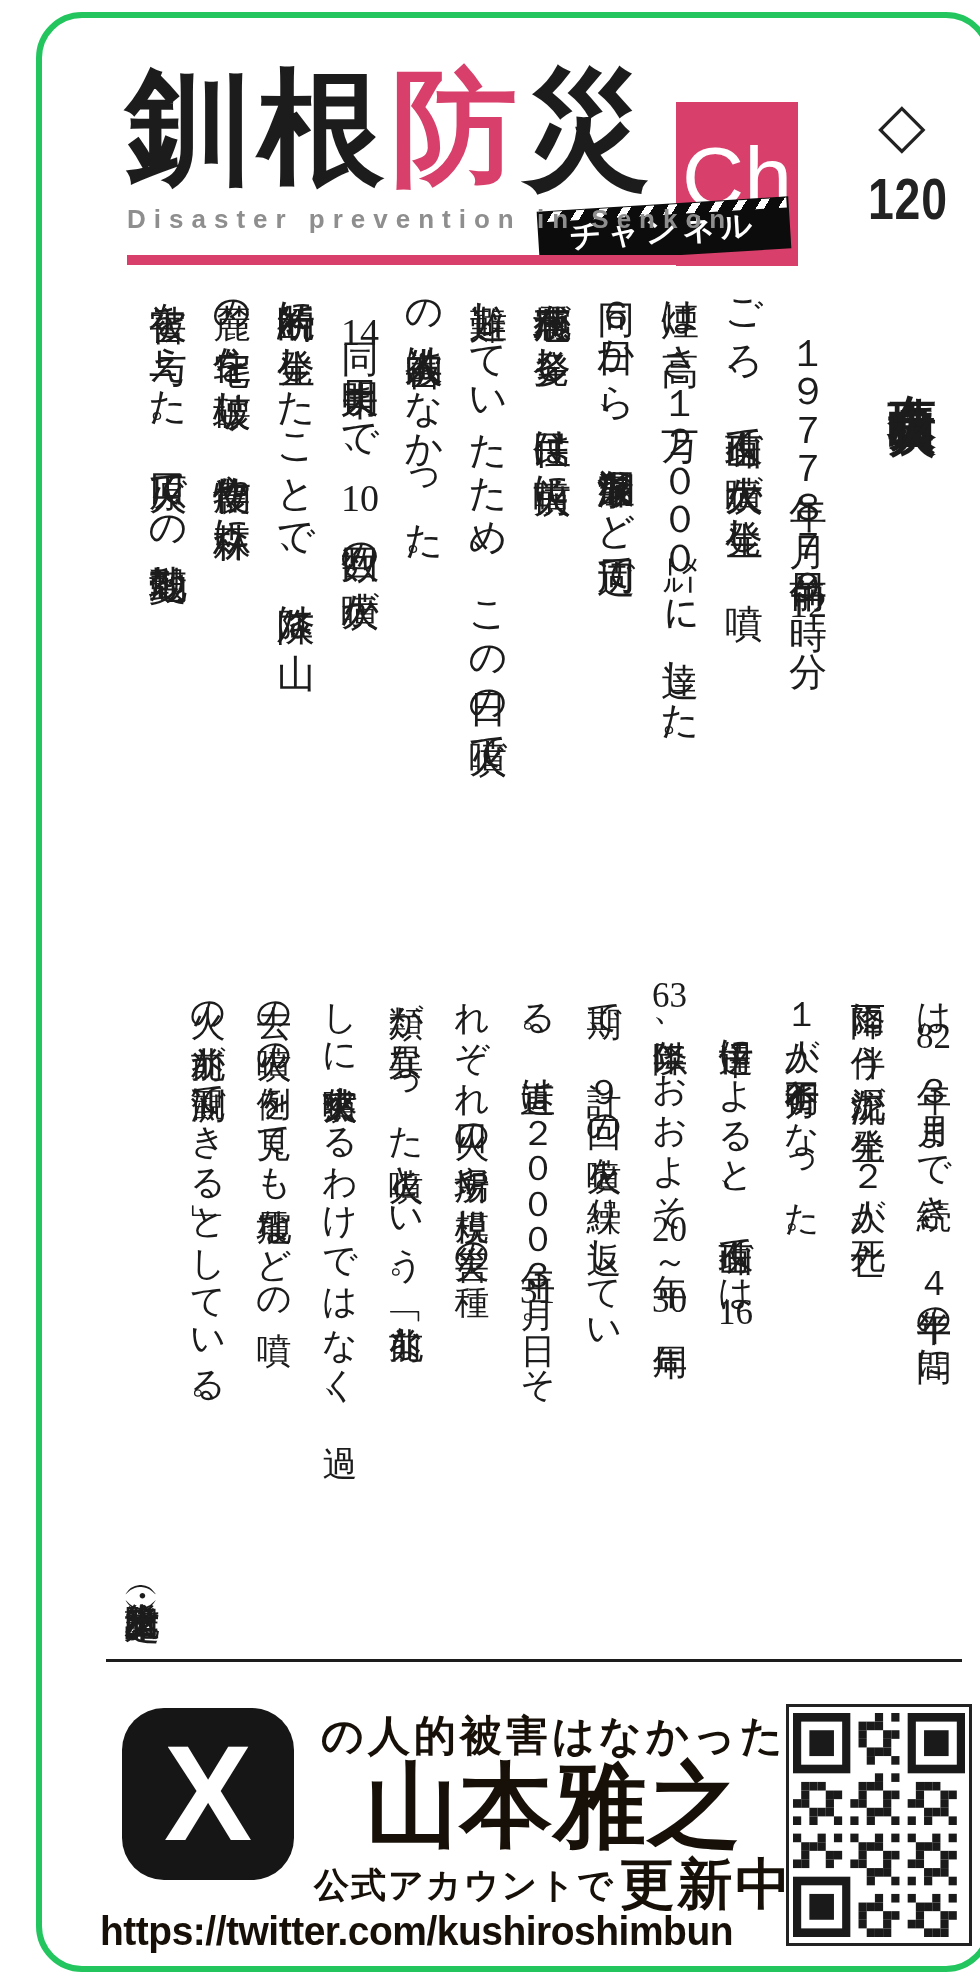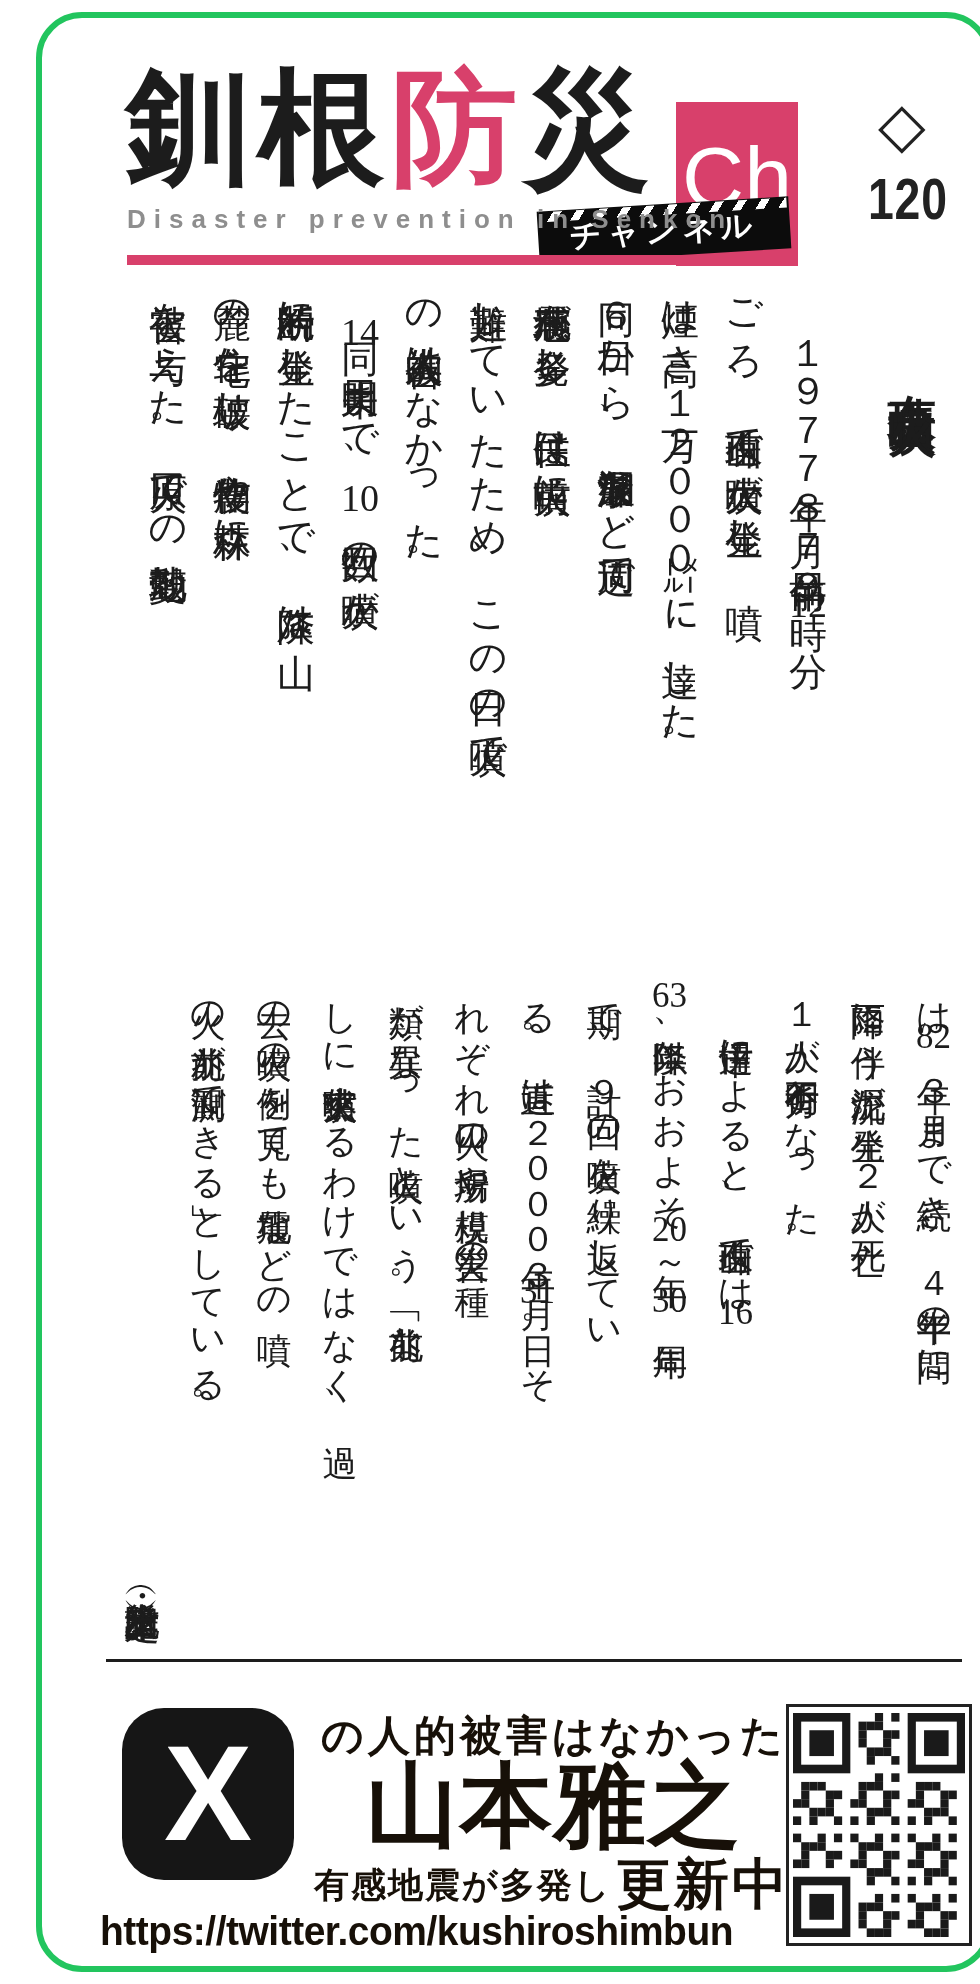--- a/index.html
+++ b/index.html
@@ -109,21 +109,21 @@
   </main>
 
   <footer>
     <div class="sep"></div>
     <div class="x-logo">
       <span>X</span>
     </div>
     <div class="f-line1">の人的被害はなかった</div>
     <div class="f-brand">山本雅之</div>
     <div class="f-line2">
-      <span class="small">有感地震が多発し</span>
+      <span class="small">公式アカウントで</span>
       <span class="big">更新中!</span>
     </div>
     <div class="f-url">https://twitter.com/kushiroshimbun</div>
     <div class="qr-box">
       <svg id="qr-svg" viewBox="0 0 21 26" preserveAspectRatio="none">
           <rect x="10" y="0" width="1" height="1" fill="#1a1a1a"></rect>
           <rect x="12" y="0" width="1" height="1" fill="#1a1a1a"></rect>
           <rect x="8" y="1" width="1" height="1" fill="#1a1a1a"></rect>
           <rect x="9" y="1" width="1" height="1" fill="#1a1a1a"></rect>
           <rect x="10" y="1" width="1" height="1" fill="#1a1a1a"></rect>

